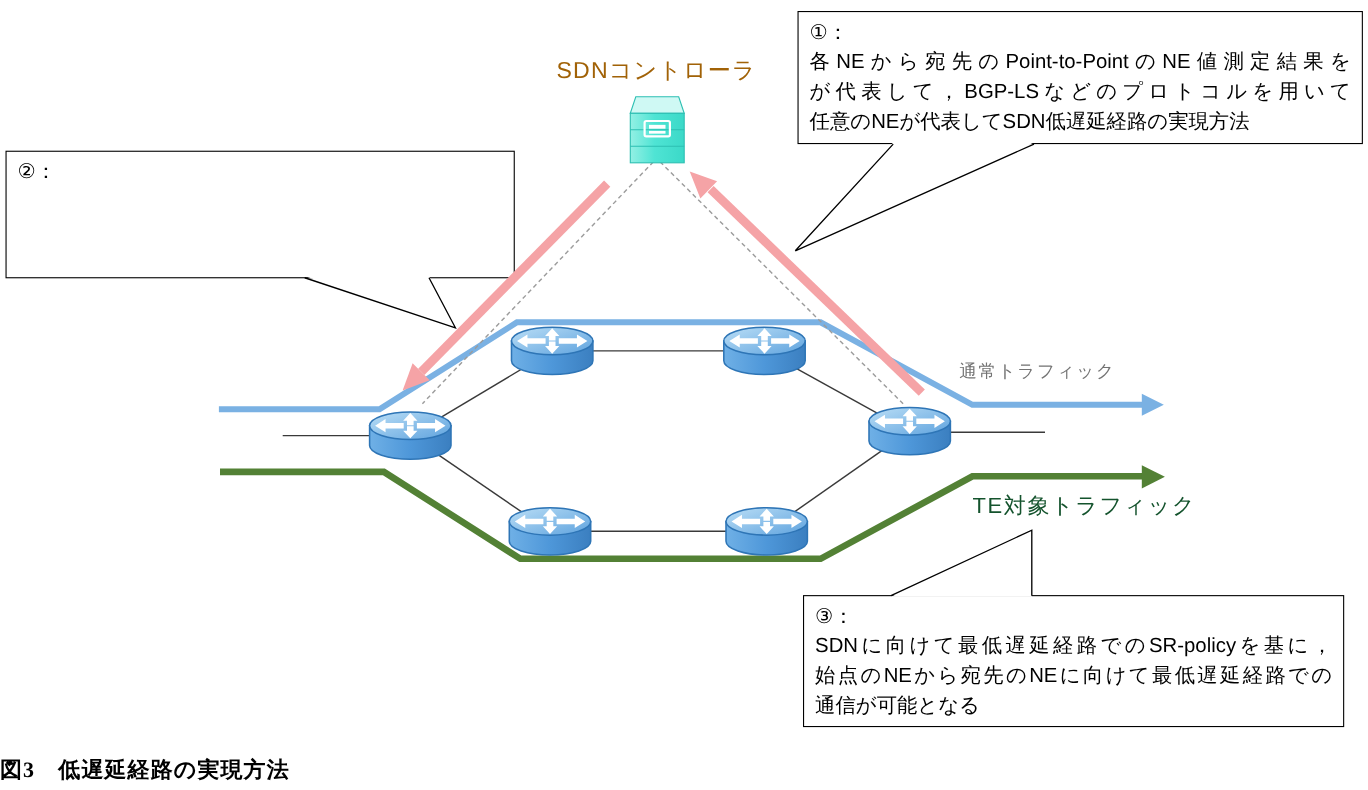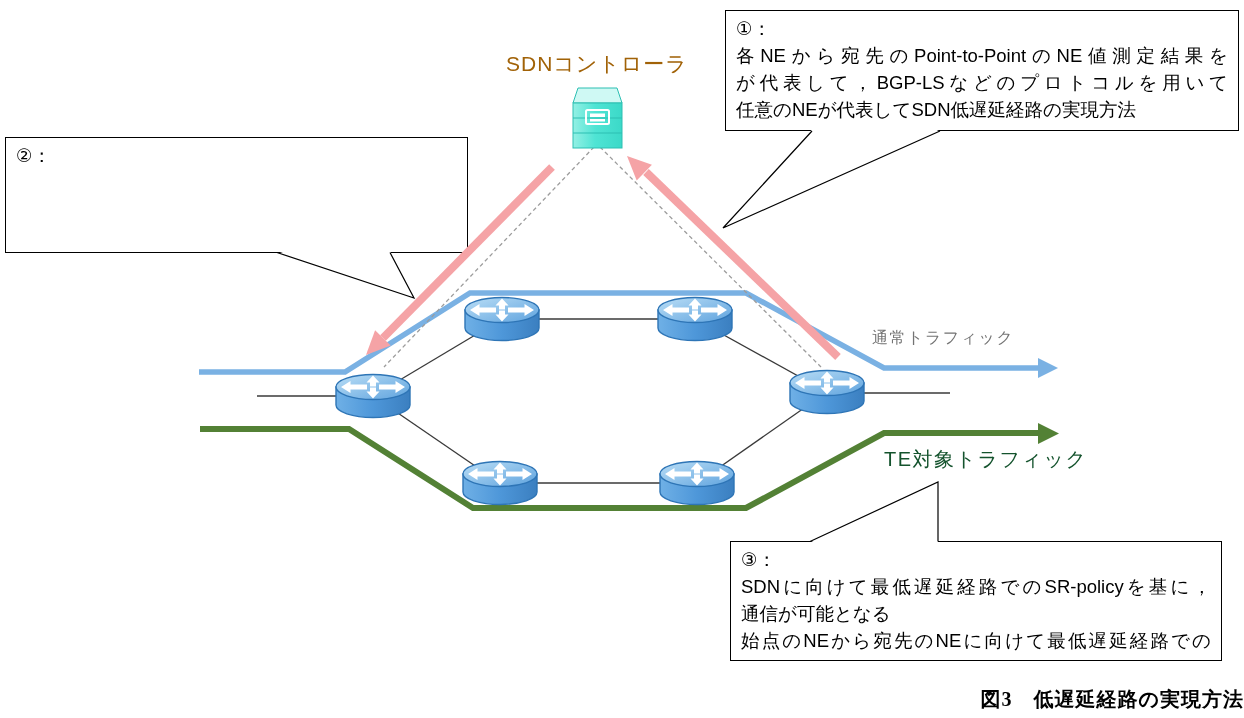--- a/index.html
+++ b/index.html
@@ -14,21 +14,21 @@
   .co-title{line-height:27px;}
   .co-line{line-height:27px;white-space:nowrap;}
   .co-line.j{white-space:normal;text-align:justify;text-align-last:justify;}
   .b{font-weight:normal;}
   svg.overlay{position:absolute;left:0;top:0;z-index:2;}
   .lbl{position:absolute;z-index:3;white-space:nowrap;}
   .ctrl-lbl{left:506px;top:50px;font-size:21px;color:#a16207;letter-spacing:1px;}
   .blue-lbl{left:872px;top:328px;font-size:16px;color:#737373;letter-spacing:1.5px;}
   .green-lbl{left:884px;top:446px;font-size:20px;color:#14532d;letter-spacing:1.5px;}
   .caption{
-    position:absolute;left:0;right:0;top:686px;text-align:right;z-index:3;
+    position:absolute;left:0;right:0;top:686px;text-align:left;z-index:3;
     font-size:20px;font-weight:bold;color:#000;letter-spacing:1px;
     font-family:"Liberation Serif","DejaVu Serif",serif;
   }
 </style>
 </head>
 <body>
 
 <div class="stage">
 
   <div class="callout" style="left:725px;top:10px;width:514px;height:121px;">
@@ -36,22 +36,22 @@
       <div class="co-line j"><span>各</span><span class="b">NE</span><span>から宛先の</span><span class="b">Point-to-Point</span><span>の</span><span class="b">NE</span><span>値測定結果を</span></div>
       <div class="co-line j"><span>が代表して，</span><span class="b">BGP-LS</span><span>などのプロトコルを用いて</span></div>
       <div class="co-line"><span>任意の</span><span class="b">NE</span><span>が代表して</span><span class="b">SDN</span><span>低遅延経路の実現方法</span></div>
     </div>
   <div class="callout" style="left:5px;top:137px;width:463px;height:116px;">
       <div class="co-title">②：</div>
     </div>
   <div class="callout" style="left:730px;top:541px;width:492px;height:120px;">
       <div class="co-title">③：</div>
       <div class="co-line j"><span class="b">SDN</span><span>に向けて最低遅延経路での</span><span class="b">SR-policy</span><span>を基に，</span></div>
+      <div class="co-line j"><span>始点の</span><span class="b">NE</span><span>から宛先の</span><span class="b">NE</span><span>に向けて最低遅延経路での</span></div>
       <div class="co-line"><span>通信が可能となる</span></div>
-      <div class="co-line j"><span>始点の</span><span class="b">NE</span><span>から宛先の</span><span class="b">NE</span><span>に向けて最低遅延経路での</span></div>
     </div>
 
   <svg class="overlay" width="1244" height="718" viewBox="0 0 1244 718">
     <defs>
       <linearGradient id="rtBody" x1="0" y1="0" x2="1" y2="0">
         <stop offset="0" stop-color="#6FB0E6"></stop>
           <stop offset="0.5" stop-color="#4E97D9"></stop>
           <stop offset="1" stop-color="#3B7FC0"></stop>
       </linearGradient>
       <linearGradient id="rtTop" x1="0" y1="0" x2="1" y2="1">

